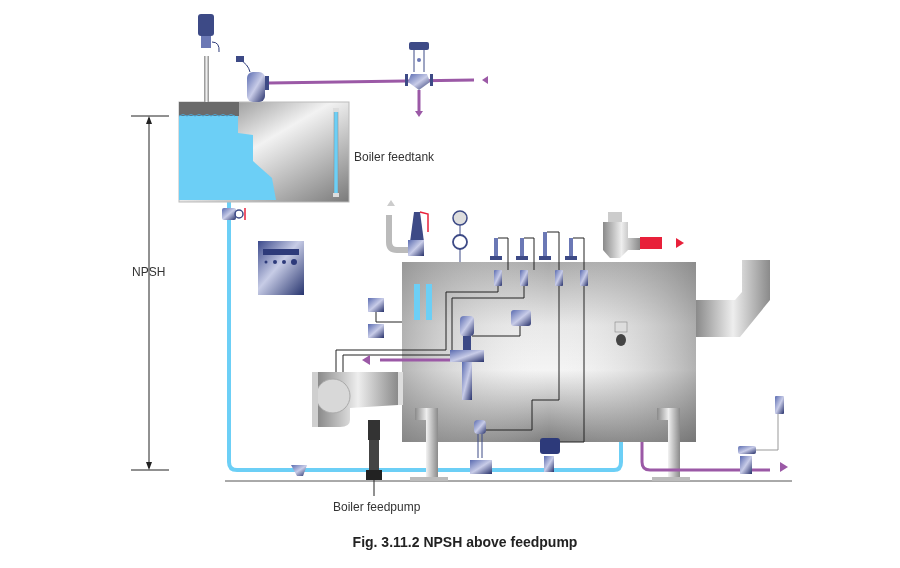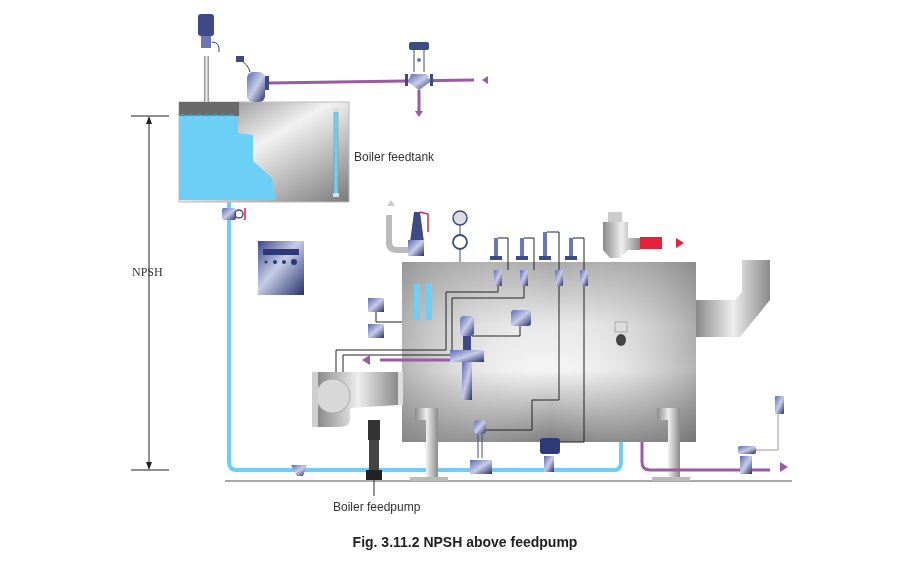--- a/index.html
+++ b/index.html
@@ -233,15 +233,15 @@
     <line x1="482" y1="434" x2="482" y2="458" stroke="#3d4a86"></line>
     <path d="M470,460 L492,460 L492,474 L470,474 z" fill="url(#blueInst)"></path>
   </g>
   <g>
     <rect x="540" y="438" width="20" height="16" rx="3" fill="#2d3a7a"></rect>
     <rect x="544" y="456" width="10" height="16" fill="url(#blueInst)"></rect>
   </g>
 </svg>
 
 <div class="lbl" style="left:354px;top:150px;">Boiler feedtank</div>
-<div class="lbl" style="left:132px;top:265px;font-family:Liberation Serif, serif;">NPSH</div>
+<div class="lbl" style="left:132px;top:265px;">NPSH</div>
 <div class="lbl" style="left:333px;top:500px;">Boiler feedpump</div>
 <div class="caption">Fig. 3.11.2 NPSH above feedpump</div>
 
 </body></html>

